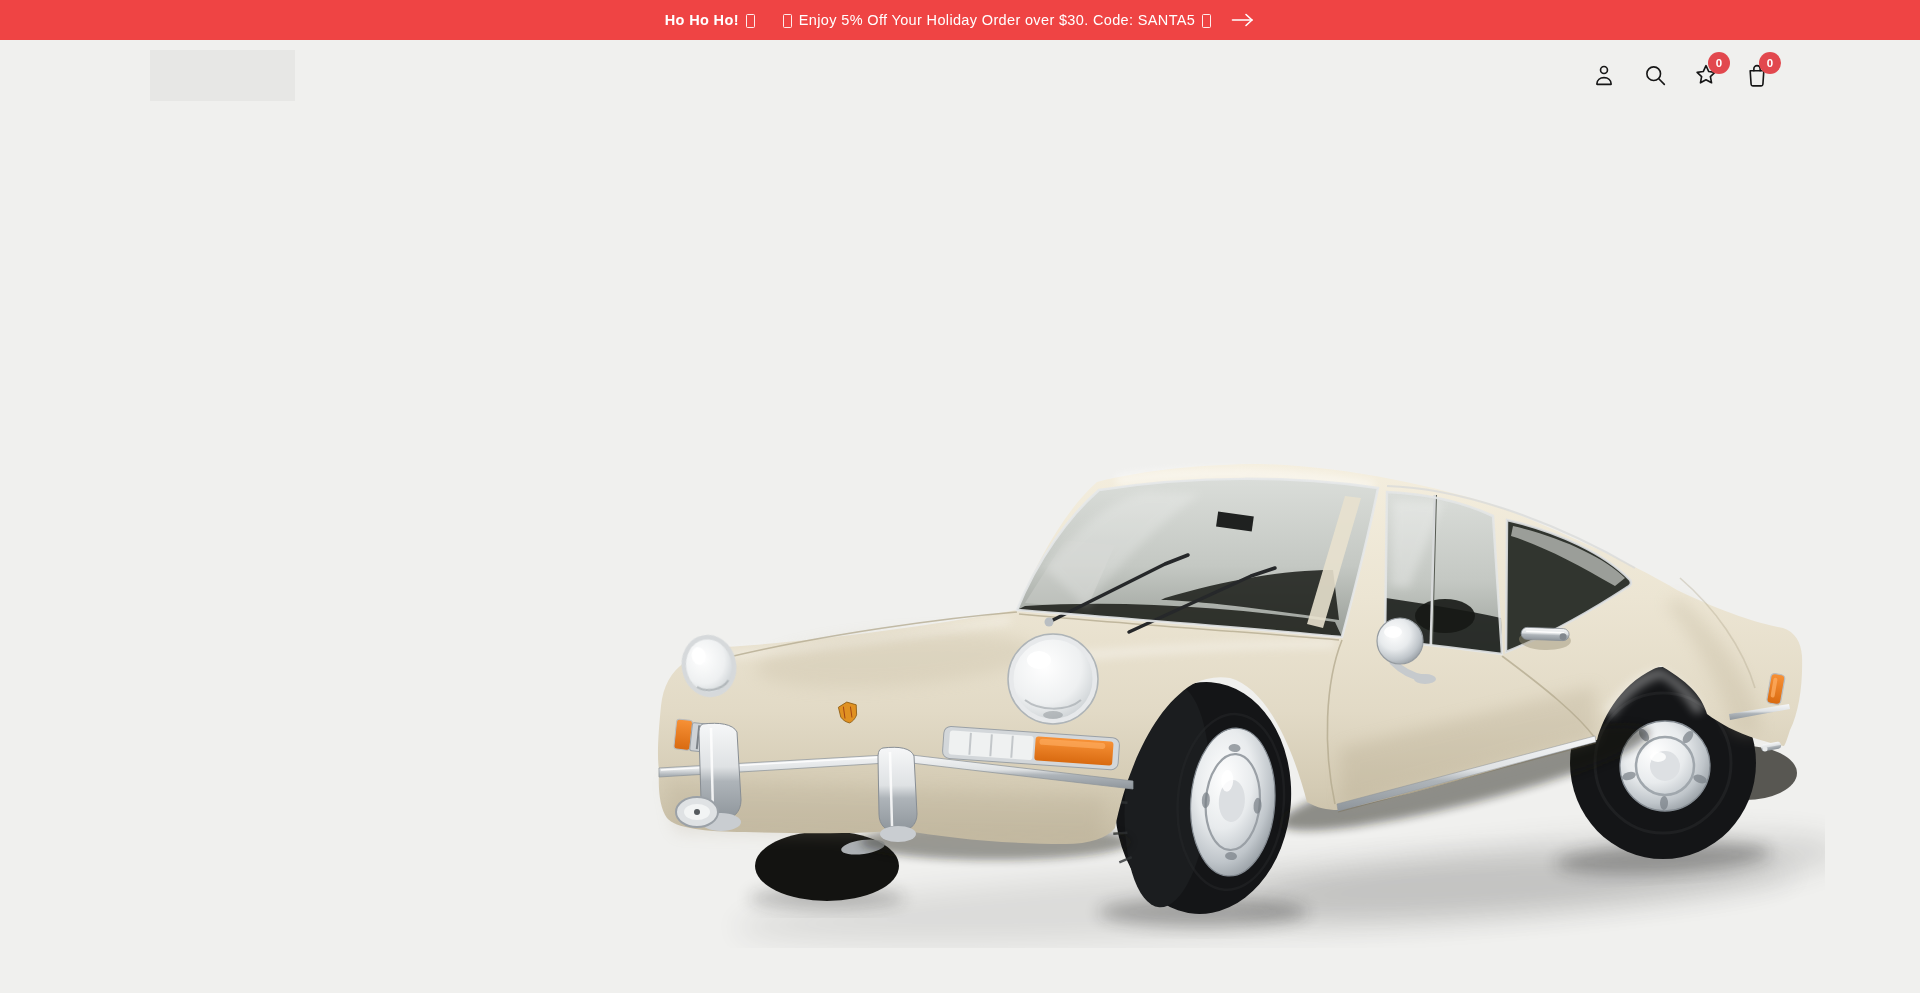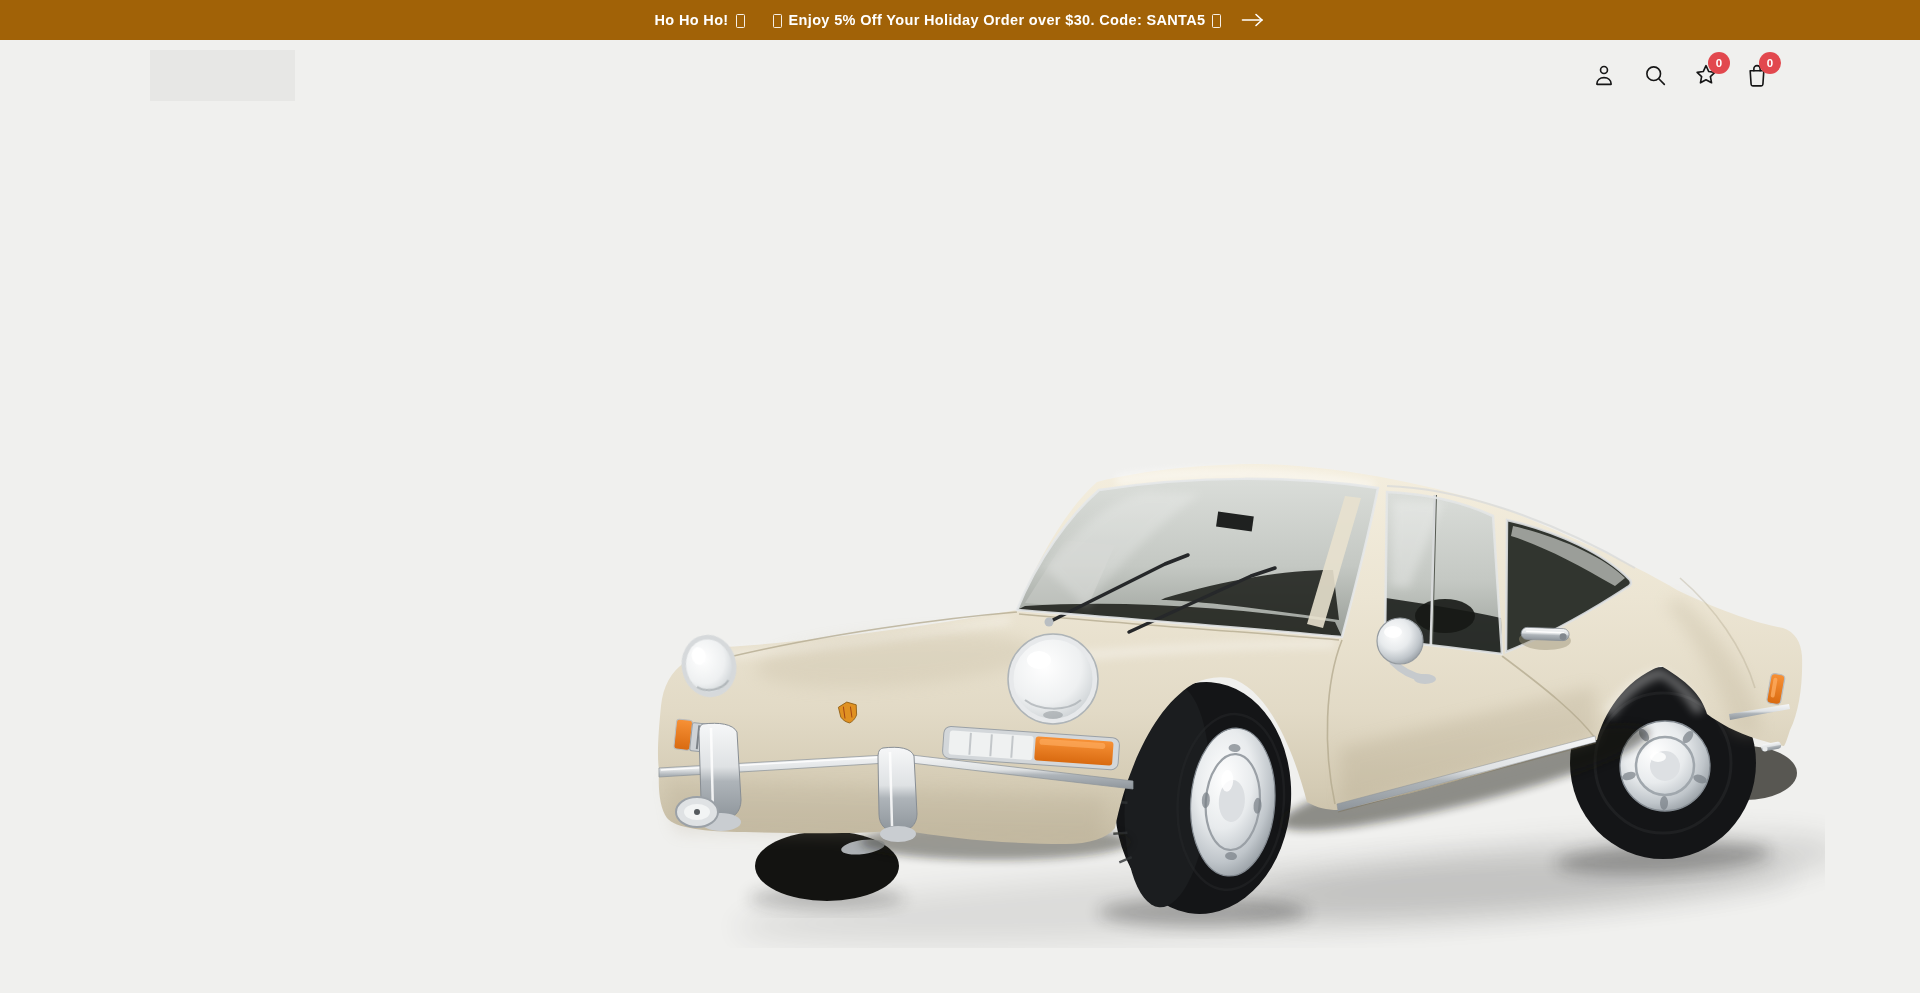--- a/index.html
+++ b/index.html
@@ -6,27 +6,27 @@
   html,body { width:1920px; height:993px; overflow:hidden; }
   body {
     font-family:"Liberation Sans", sans-serif;
     background:#f0f0ee;
     position:relative;
   }
 
   
   .announcement {
     height:40px; width:100%;
-    background:#a16207;
+    background:#ef4444;
     display:flex; align-items:center; justify-content:center;
     color:#ffffff; font-size:14.5px; letter-spacing:.35px;
     cursor:pointer;
   }
   .ann-greeting { font-weight:700; margin-right:24px; display:inline-flex; align-items:center; }
-  .ann-message  { font-weight:700; display:inline-flex; align-items:center; }
+  .ann-message  { font-weight:400; display:inline-flex; align-items:center; }
   .tofu {
     display:inline-block; width:9px; height:14px;
     border:1.3px solid rgba(255,255,255,.9); border-radius:1.5px;
     margin:0 2px; transform:translateY(1px);
   }
   .tofu.lead { margin-right:7px; }
   .tofu.trail { margin-left:7px; }
   .ann-arrow { margin-left:18px; display:inline-flex; align-items:center; }
 
   

